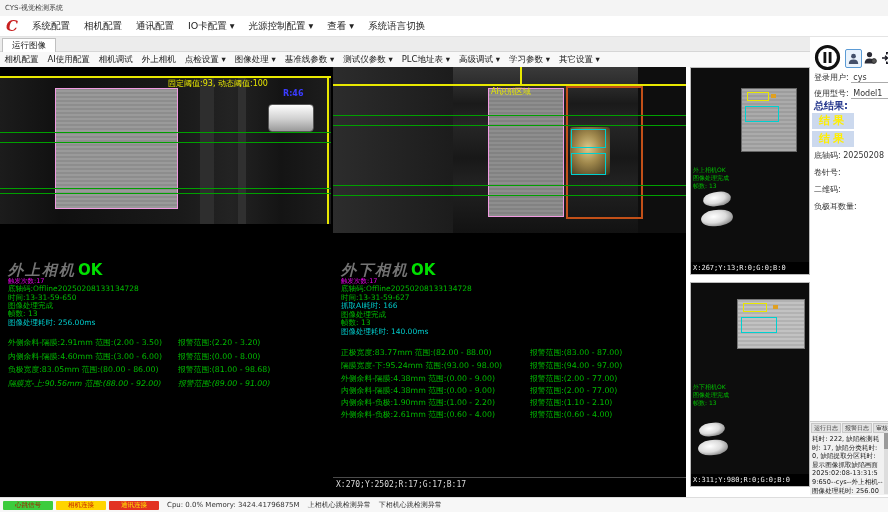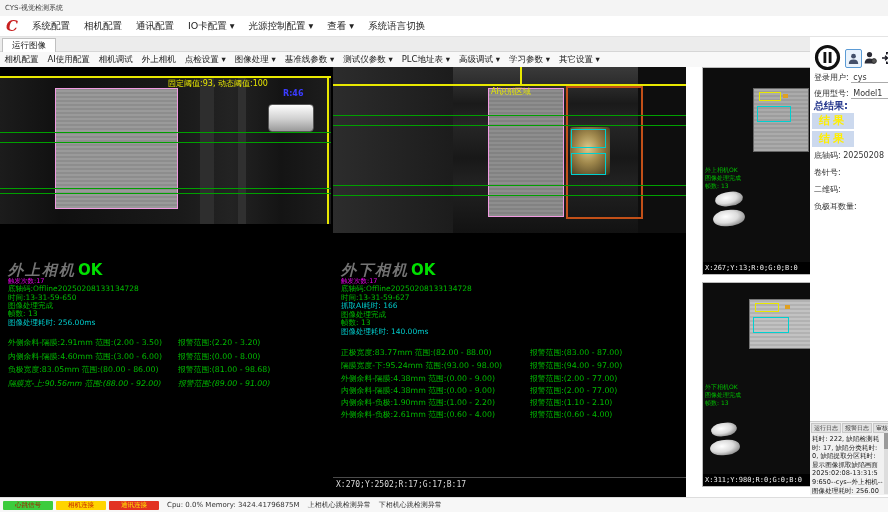--- a/index.html
+++ b/index.html
@@ -39,21 +39,21 @@
   .iline{position:absolute;left:8px;font-size:7.5px;white-space:nowrap;}
   .g{color:#00bb00;} .c{color:#00cccc;} .mg{color:#ee00ee;font-size:6.5px;}
   .mrow{position:absolute;left:8px;width:330px;font-size:7.8px;color:#00bb00;white-space:nowrap;}
   .lp .mrow .alarm{position:absolute;left:170px;}
   .mp .mrow .alarm{position:absolute;left:189px;}
   .coordbar{position:absolute;left:0;top:410px;width:100%;height:14px;border-top:1px solid #4a4a4a;
             color:#ddd;font:8px "DejaVu Sans Mono",monospace;line-height:14px;padding-left:3px;
             box-sizing:border-box;background:#000;}
   
   .thumbcol{position:absolute;left:686px;top:0;width:124px;height:430px;background:#fff;}
-  .thumb{position:absolute;left:16px;width:120px;border:1px solid #bbb;box-sizing:border-box;}
+  .thumb{position:absolute;left:4px;width:120px;border:1px solid #bbb;box-sizing:border-box;}
   .thumb .timg{position:relative;width:118px;background:#0d0d0d;overflow:hidden;}
   .thumb .tlabel{width:118px;height:12px;background:#000;color:#eee;
                  font:7px "DejaVu Sans Mono",monospace;line-height:12px;padding-left:2px;
                  box-sizing:border-box;}
   .tgline{position:absolute;left:2px;font-size:6px;color:#00c000;white-space:nowrap;}
   .blob{position:absolute;background:radial-gradient(ellipse at 40% 40%,#fff 0%,#dcdcdc 45%,#555 100%);
         border-radius:50%/60%;}
   .tmark-c{position:absolute;border:1px solid #00d0d0;}
   .tmark-y{position:absolute;border:1px solid #e8e800;}
   

